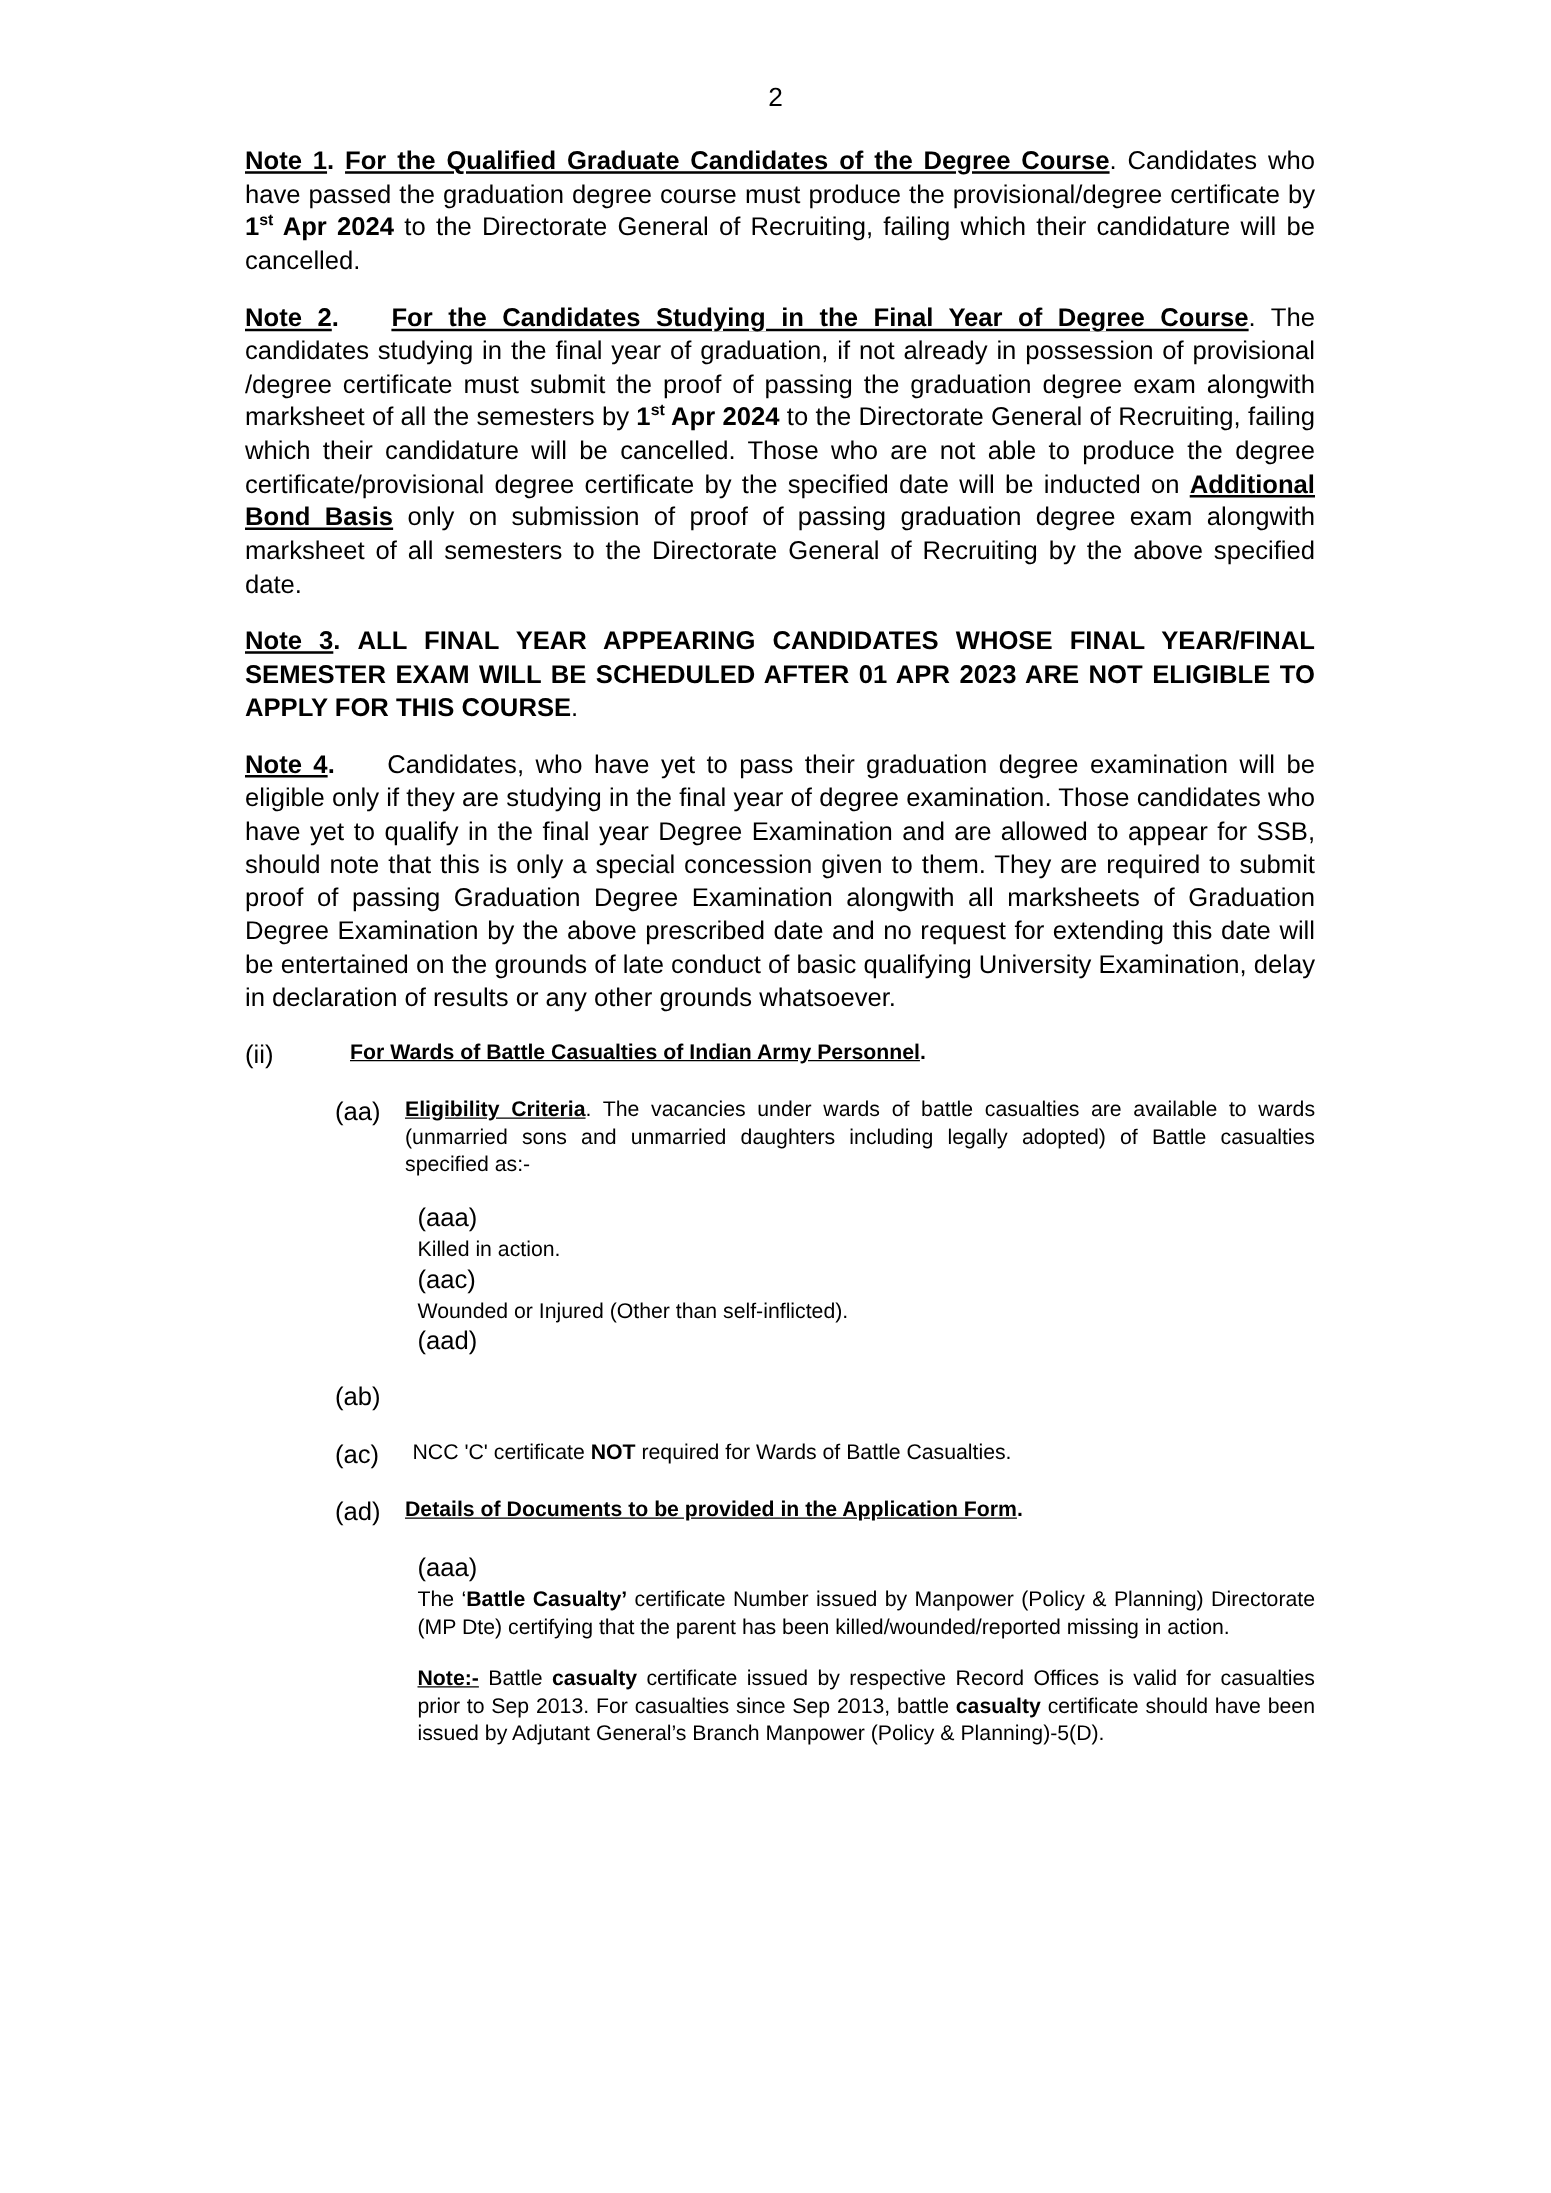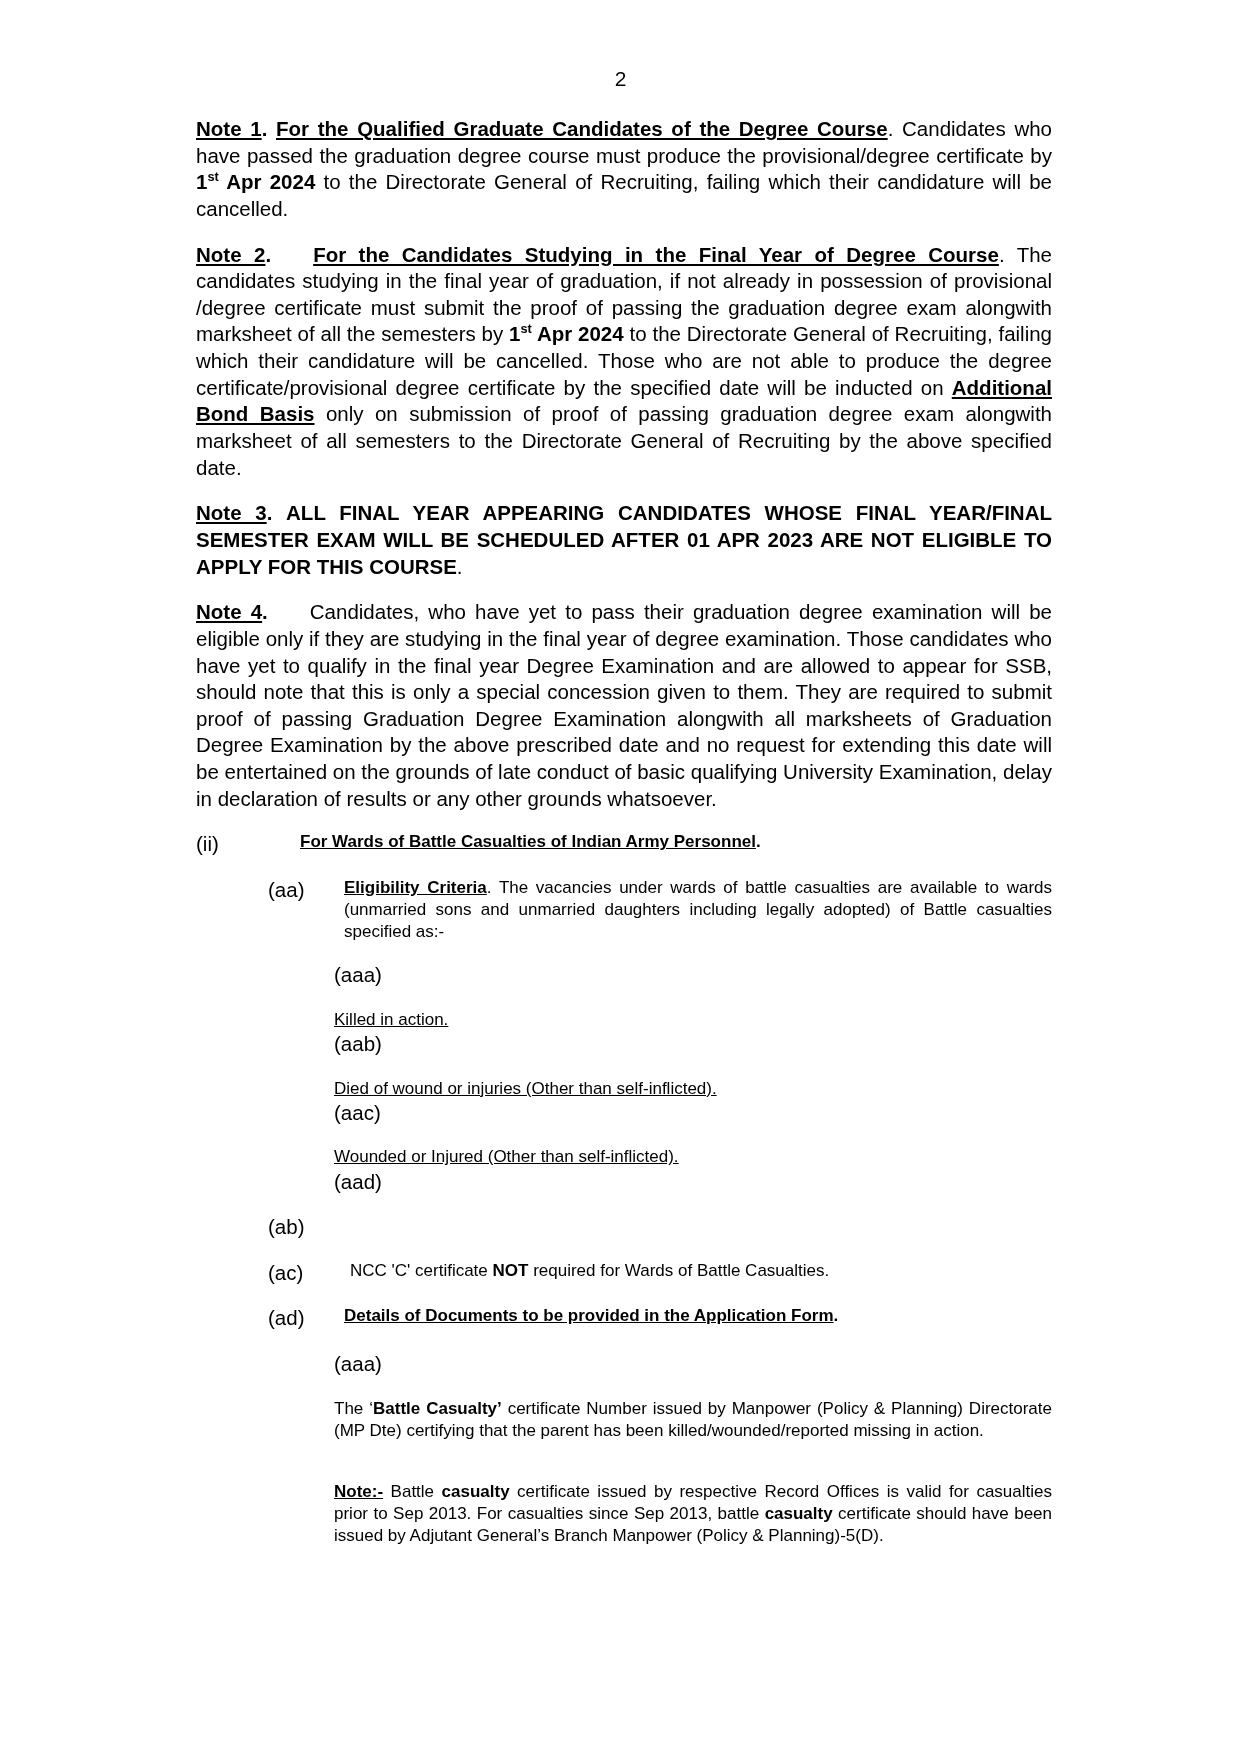--- a/index.html
+++ b/index.html
@@ -51,21 +51,20 @@
     vertical-align: super;
     line-height: 0;
   }
   .gap-wide { display: inline-block; width: 42px; }
 
   
   .item {
     display: flex;
     align-items: flex-start;
     margin-bottom: 19px;
-    gap: 20px;
   }
   .item .marker {
     flex: 0 0 auto;
     font-size: 20.5px;
     line-height: 1.30;
   }
   .item .body {
     flex: 1 1 auto;
     font-size: 17px;
     line-height: 1.30;
@@ -80,21 +79,21 @@
   .lvl-aa { padding-left: 72px; }
   .lvl-aa .marker { width: 56px; }
   .lvl-aa.wide-gap .marker { width: 62px; }
 
   
   .lvl-aaa { padding-left: 138px; flex-direction: column; }
   .lvl-aaa .marker { width: 63px; }
 
   .sublist { margin-bottom: 19px; }
   .sublist .item { margin-bottom: 0; }
-  .sublist .body { text-align: center; text-decoration: underline; }
+  .sublist .body { text-align: center; }
 
   .nowrap { white-space: nowrap; }
 </style>
 </head>
 <body>
 
 <div class="page">
 
   <div class="page-number">2</div>
 
@@ -115,24 +114,20 @@
 
     <div class="item lvl-aa">
       <div class="marker">(aa)</div>
       <div class="body"><span class="bu">Eligibility Criteria</span><span>.</span><span> The vacancies under wards of battle casualties are available to wards (unmarried sons and unmarried daughters including legally adopted) of Battle casualties specified as:-</span></div>
     </div>
 
     <div class="sublist">
       <div class="item lvl-aaa">
         <div class="marker">(aaa)</div>
         <div class="body">Killed in action.</div>
-      </div>
-      <div class="item lvl-aaa">
-        <div class="marker">(aab)</div>
-        <div class="body">Died of wound or injuries (Other than self-inflicted).</div>
       </div>
       <div class="item lvl-aaa">
         <div class="marker">(aac)</div>
         <div class="body"> Wounded or Injured (Other than self-inflicted).</div>
       </div>
       <div class="item lvl-aaa">
         <div class="marker">(aad)</div>
       </div>
     </div>
 

